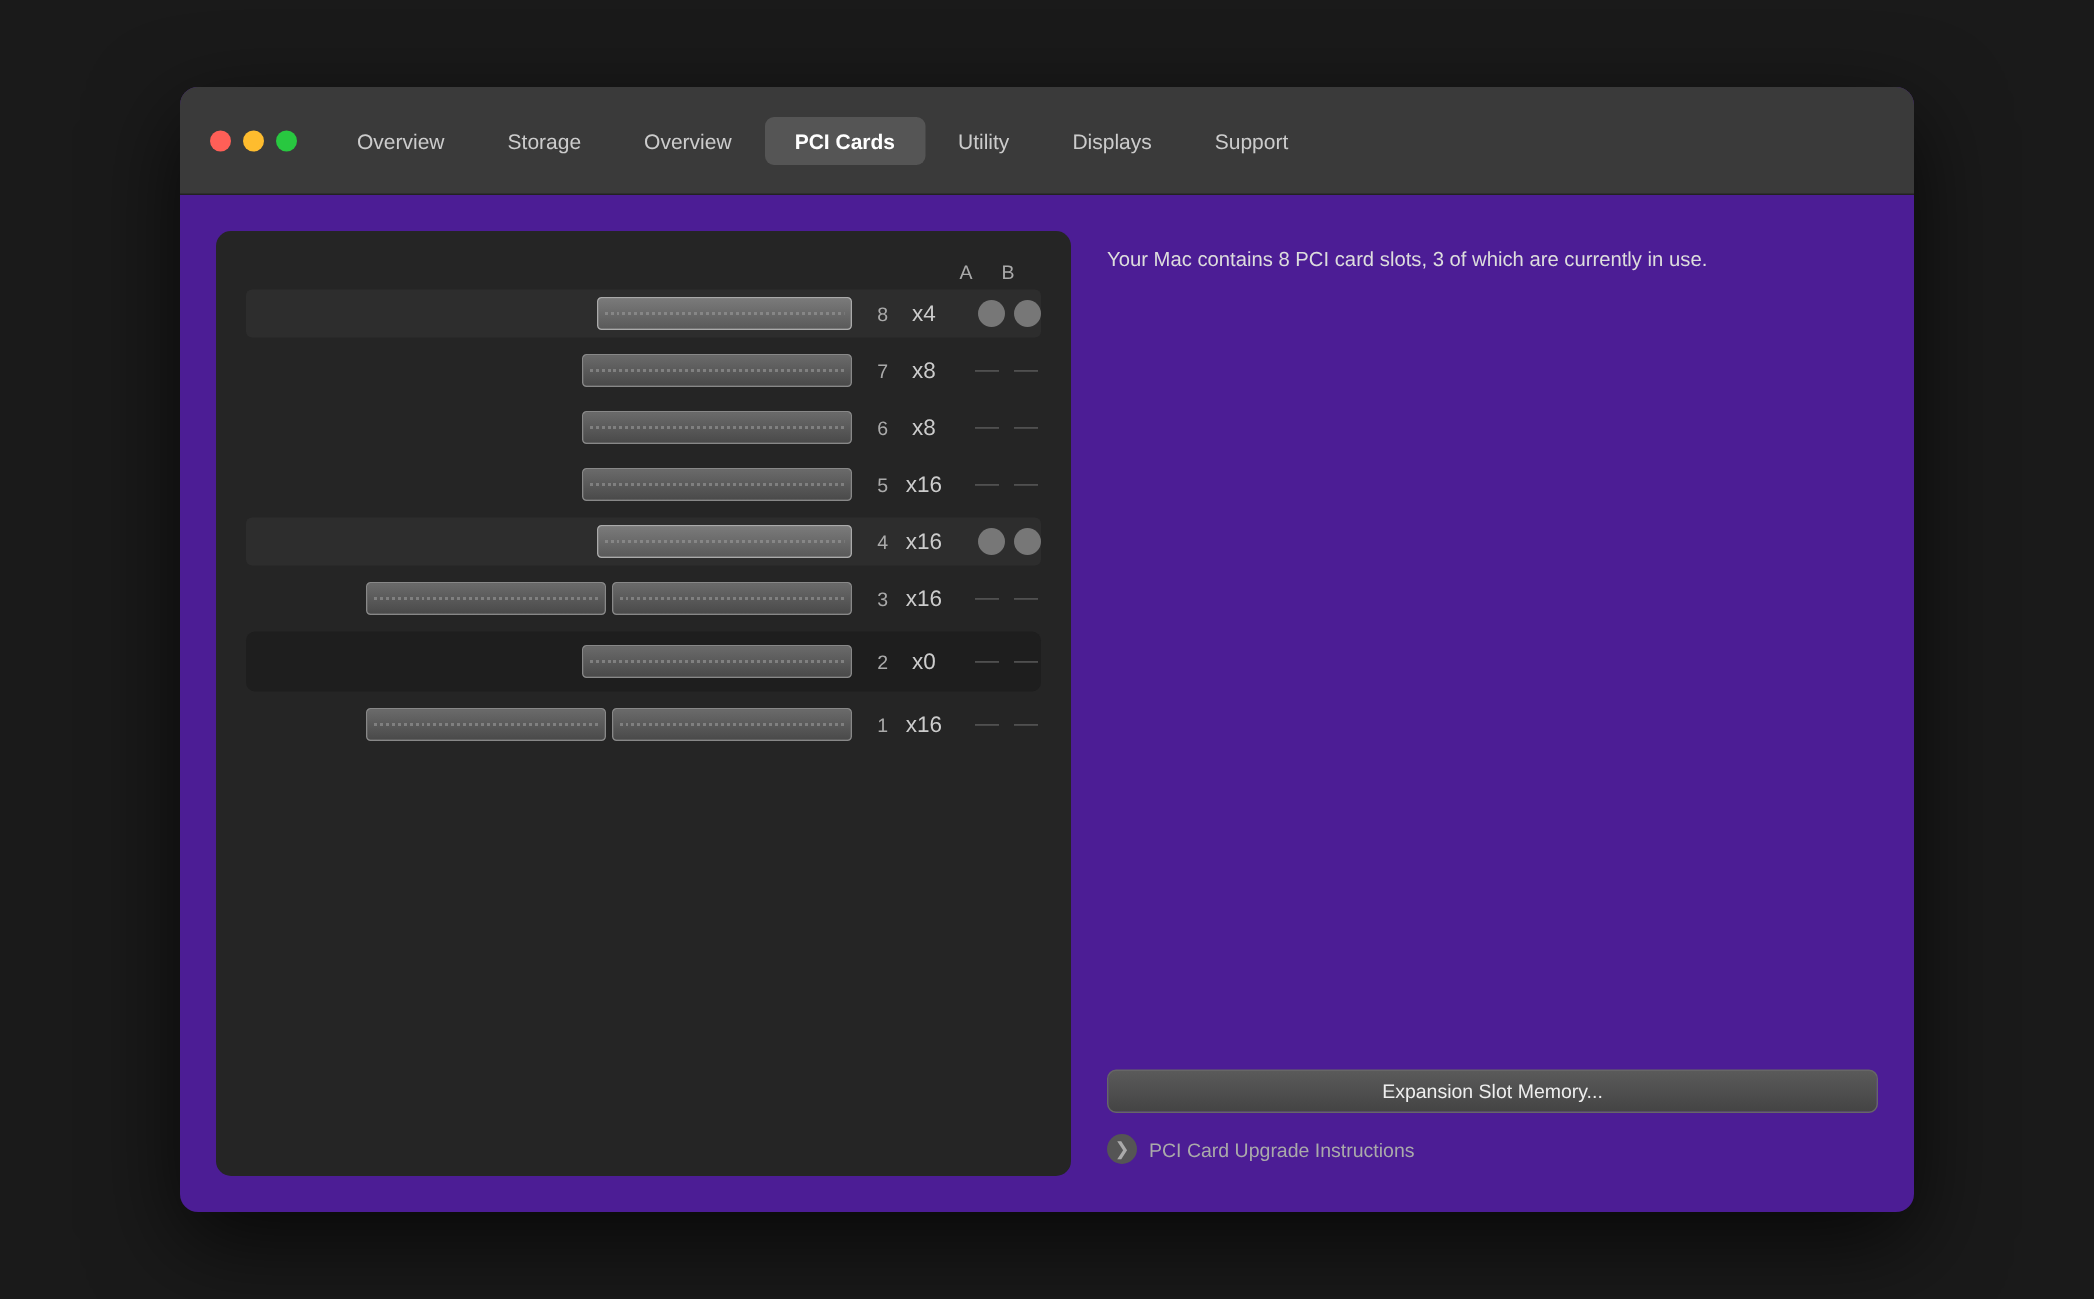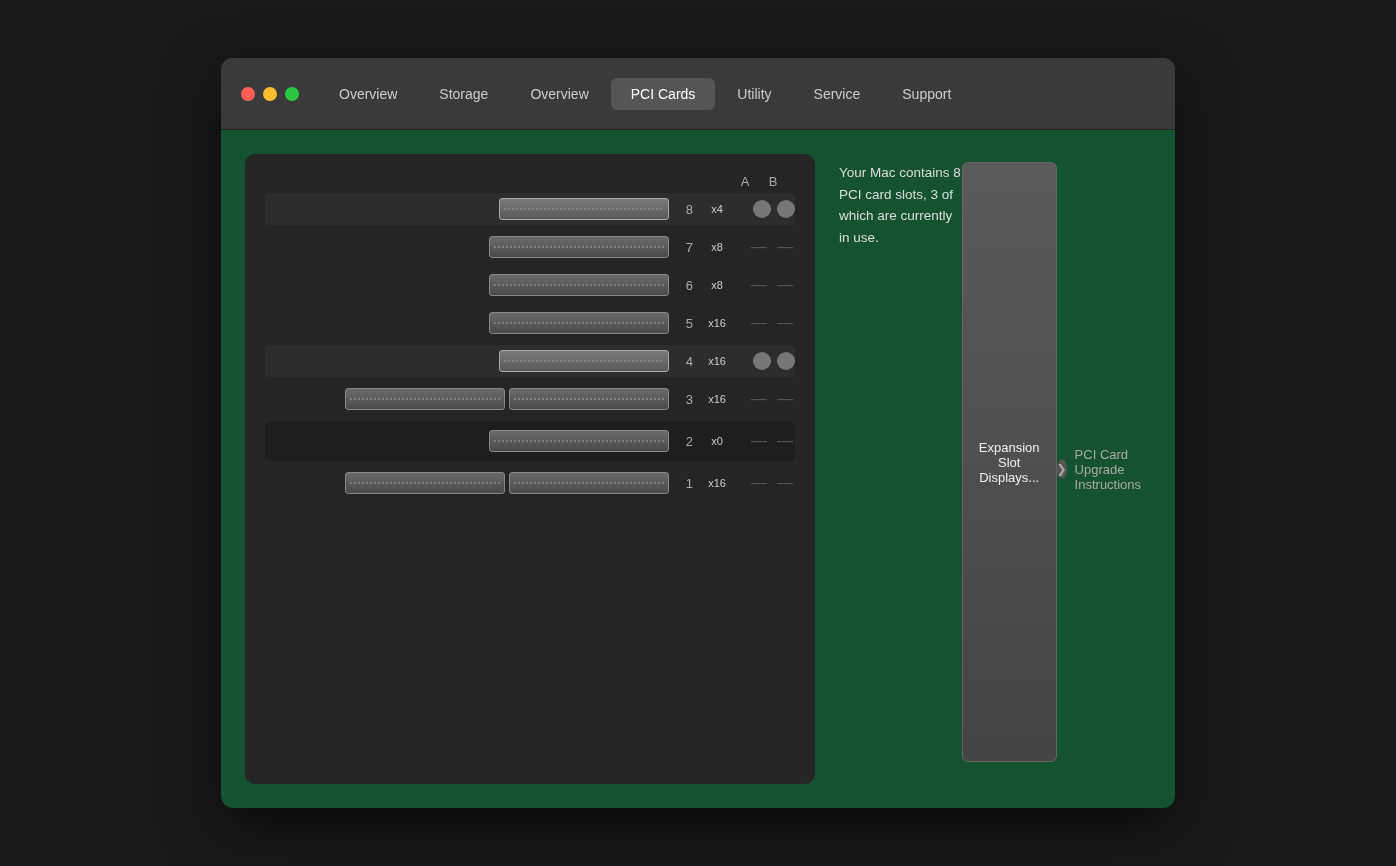--- a/index.html
+++ b/index.html
@@ -6,23 +6,23 @@
     body {
       background: #1a1a1a;
       width: 1396px;
       height: 866px;
       display: flex;
       align-items: center;
       justify-content: center;
       font-family: -apple-system, BlinkMacSystemFont, 'Helvetica Neue', sans-serif;
     }
     .window {
-      width: 954px;
+      width: 1156px;
       height: 750px;
-      background: #14532d;
+      background: #4c1d95;
       border-radius: 12px;
       overflow: hidden;
       box-shadow: 0 20px 60px rgba(0,0,0,0.7);
     }
     .titlebar {
       background: #3a3a3a;
       height: 72px;
       display: flex;
       align-items: center;
       padding: 0 20px;
@@ -51,21 +51,21 @@
       color: #ccc;
       font-size: 14px;
       cursor: pointer;
       border: none;
       background: transparent;
       font-family: inherit;
     }
     .tab.active {
       background: #555;
       color: #fff;
-      font-weight: 400;
+      font-weight: 700;
     }
     .content {
       display: flex;
       padding: 24px;
       gap: 24px;
       height: calc(100% - 72px);
     }
     .pci-panel {
       width: 570px;
       background: #252525;
@@ -132,21 +132,21 @@
       width: 170px;
     }
     .slot-number {
       color: #aaa;
       font-size: 13px;
       width: 18px;
       text-align: right;
     }
     .slot-speed {
       color: #ccc;
-      font-size: 11px;
+      font-size: 15px;
       width: 36px;
       text-align: center;
     }
     .ind-dash { color: #555; font-size: 16px; width: 20px; text-align: center; }
     .indicators {
       display: flex;
       gap: 6px;
       align-items: center;
       width: 54px;
       justify-content: flex-end;
@@ -156,21 +156,21 @@
       border-radius: 4px;
     }
     .dark-section {
       background: #1e1e1e;
       border-radius: 6px;
       padding: 4px 0;
     }
     .info-panel {
       flex: 1;
       display: flex;
-      flex-direction: row;
+      flex-direction: column;
       padding: 8px 0;
     }
     .info-text {
       color: #ddd;
       font-size: 13.5px;
       line-height: 1.6;
       margin-bottom: 24px;
     }
     .info-text p { margin-bottom: 16px; }
     .spacer { flex: 1; }
@@ -224,21 +224,21 @@
       <div class="traffic-light tl-yellow"></div>
       <div class="traffic-light tl-green"></div>
     </div>
     <div class="tabs">
 
     <button class="tab">Overview</button>
         <button class="tab">Storage</button>
         <button class="tab">Overview</button>
         <button class="tab active">PCI Cards</button>
         <button class="tab">Utility</button>
-        <button class="tab">Service</button>
+        <button class="tab">Displays</button>
         <button class="tab">Support</button>
       </div>
   </div>
 
   <div class="content">
 
     <div class="pci-panel">
       <div class="col-headers">
         <span class="col-header">A</span>
         <span class="col-header">B</span>
@@ -338,20 +338,20 @@
             </div>
           </div>
         </div>
     </div>
 
     <div class="info-panel">
       <div class="info-text">
         <p>Your Mac contains 8 PCI card slots, 3 of which are currently in use.</p>
       </div>
       <div class="spacer"></div>
-      <button class="btn-utility">Expansion Slot Displays...</button>
+      <button class="btn-utility">Expansion Slot Memory...</button>
       <div class="link-row">
         <div class="link-icon">❯</div>
         <span>PCI Card Upgrade Instructions</span>
       </div>
     </div>
   </div>
 </div>
 
 </body></html>

